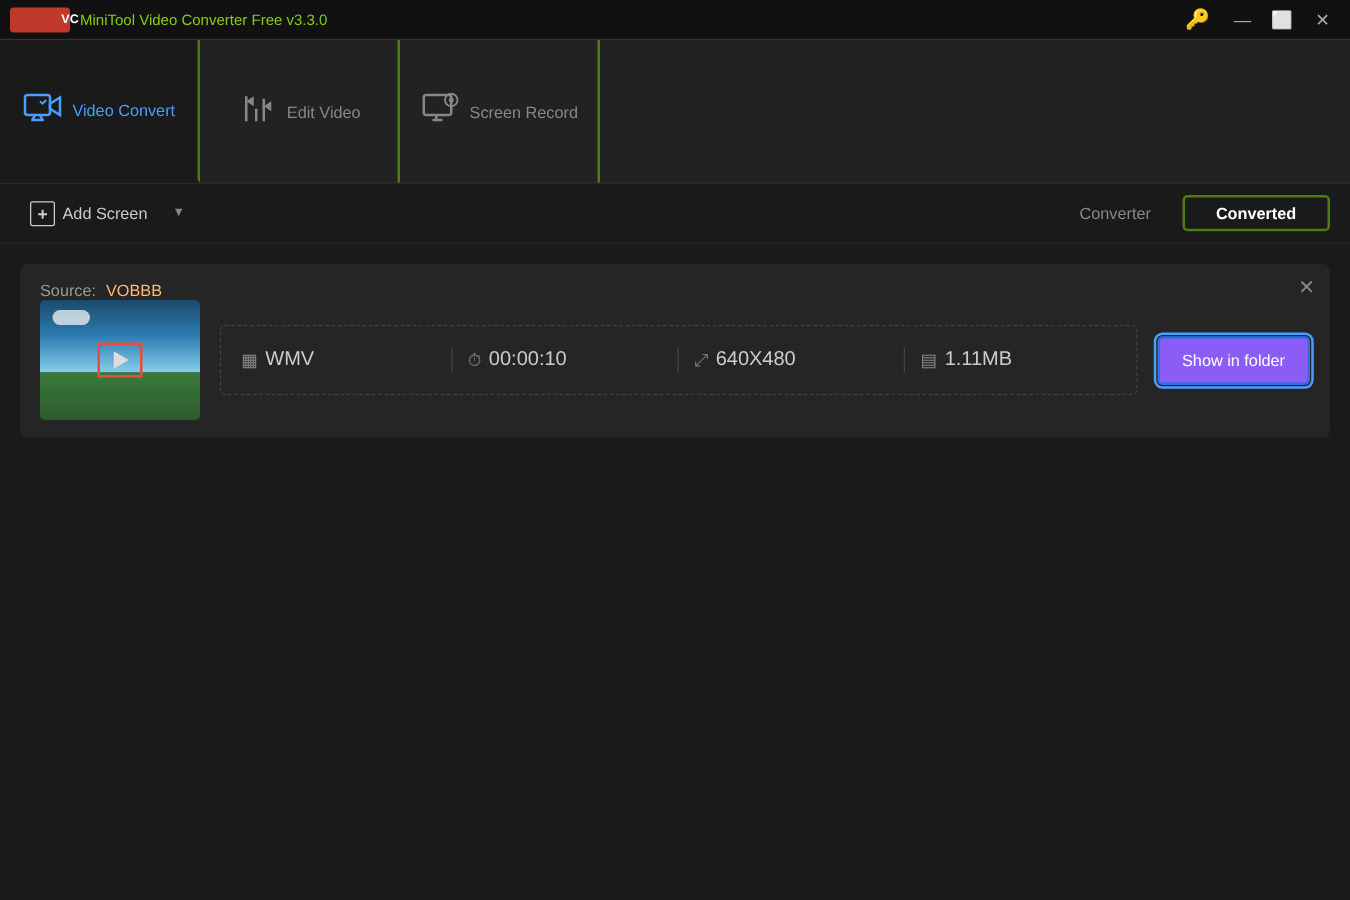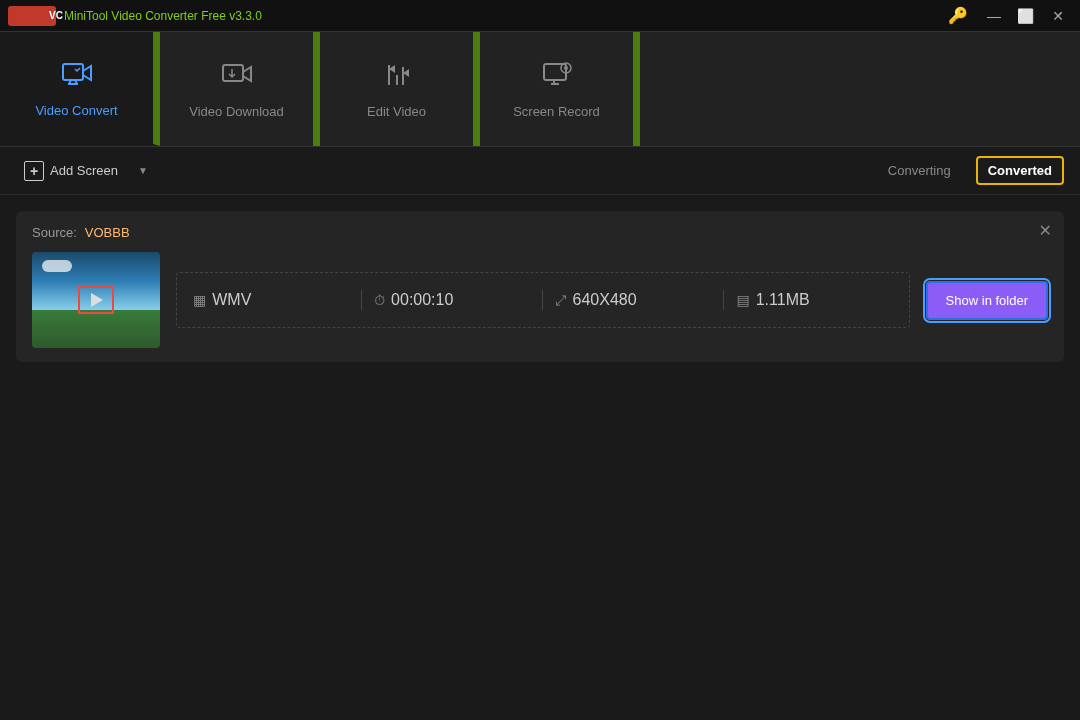--- a/index.html
+++ b/index.html
@@ -72,30 +72,30 @@
 
     
     #nav-bar {
       display: flex;
       background: #222;
       height: 115px;
       border-bottom: 1px solid #333;
     }
     .nav-tab {
       display: flex;
-      flex-direction: column;
+      flex-direction: row;
       align-items: center;
       justify-content: center;
       width: 160px;
       gap: 8px;
       cursor: pointer;
       color: #888;
       font-size: 13px;
       position: relative;
-      border-right: 7px solid #4d7c0f;
+      border-right: 2px solid #4d7c0f;
     }
     .nav-tab.active {
       background: #1a1a1a;
       color: #4a9eff;
       border-bottom: 2px solid #1a1a1a;
     }
     .nav-tab.active::after {
       content: '';
       position: absolute;
       bottom: -1px;
@@ -160,44 +160,43 @@
       padding: 6px 24px;
       cursor: pointer;
       font-size: 13px;
       color: #888;
       border: 1px solid transparent;
       border-radius: 3px;
     }
     .subtab.active {
       color: #fff;
       font-weight: 600;
-      border: 2px solid #eab308;
+      border: 2px solid #4d7c0f;
       border-radius: 4px;
-      padding: 5px 10px;
+      padding: 5px 25px;
     }
 
     
     #main-content {
       padding: 16px;
       background: #1a1a1a;
       min-height: calc(720px - 32px - 115px - 48px);
     }
 
     
     .item-card {
       background: #252525;
       border-radius: 6px;
       padding: 14px 16px;
       position: relative;
     }
     .item-source {
       display: flex;
       align-items: center;
       gap: 8px;
-      margin-bottom: 12px;
     }
     .source-label {
       font-size: 13px;
       color: #999;
     }
     .source-value {
       font-size: 13px;
       color: #fdba74;
       font-weight: 500;
     }
@@ -361,30 +360,20 @@
         <path d="M22 13l8-5v14l-8-5v-4z" stroke="#4a9eff" stroke-width="2" fill="none"></path>
         <path d="M14 22l2 4" stroke="#4a9eff" stroke-width="2"></path>
         <path d="M10 22l-2 4" stroke="#4a9eff" stroke-width="2"></path>
         <path d="M7 26h10" stroke="#4a9eff" stroke-width="2"></path>
         <path d="M19 10l-3 3-2-2" stroke="#4a9eff" stroke-width="1.5"></path>
       </svg>
     </span>
     <span class="nav-label">Video Convert</span>
   </div>
 
-  <div class="nav-tab">
-    <span class="nav-icon">
-      <svg class="icon-svg" viewBox="0 0 32 32" fill="none" xmlns="http://www.w3.org/2000/svg">
-        <rect x="2" y="6" width="20" height="16" rx="2" stroke="#888" stroke-width="2"></rect>
-        <path d="M22 13l8-5v14l-8-5v-4z" stroke="#888" stroke-width="2" fill="none"></path>
-        <path d="M11 10v8M8 15l3 3 3-3" stroke="#888" stroke-width="1.5"></path>
-      </svg>
-    </span>
-    <span class="nav-label">Video Download</span>
-  </div>
 
   <div class="nav-tab">
     <span class="nav-icon">
       <svg class="icon-svg" viewBox="0 0 32 32" fill="none" xmlns="http://www.w3.org/2000/svg">
         <path d="M8 6v20" stroke="#888" stroke-width="2"></path>
         <path d="M8 10l6-4v8l-6-4z" fill="#888"></path>
         <path d="M16 16v10" stroke="#888" stroke-width="2"></path>
         <path d="M22 8v18" stroke="#888" stroke-width="2"></path>
         <path d="M22 14l6-4v8l-6-4z" fill="#888"></path>
       </svg>
@@ -406,21 +395,21 @@
 </div>
 
 <div id="toolbar">
   <button id="add-files-btn">
     <div id="add-files-icon">+</div>
     <span>Add Screen</span>
   </button>
   <span id="dropdown-arrow">▼</span>
   <div id="tab-spacer"></div>
   <div id="subtabs">
-    <div class="subtab">Converting</div>
+    <div class="subtab">Converter</div>
     <div class="subtab active">Converted</div>
   </div>
 </div>
 
 <div id="main-content">
 
   <div class="item-card">
 
     <div class="item-source">
       <span class="source-label">Source:</span>

